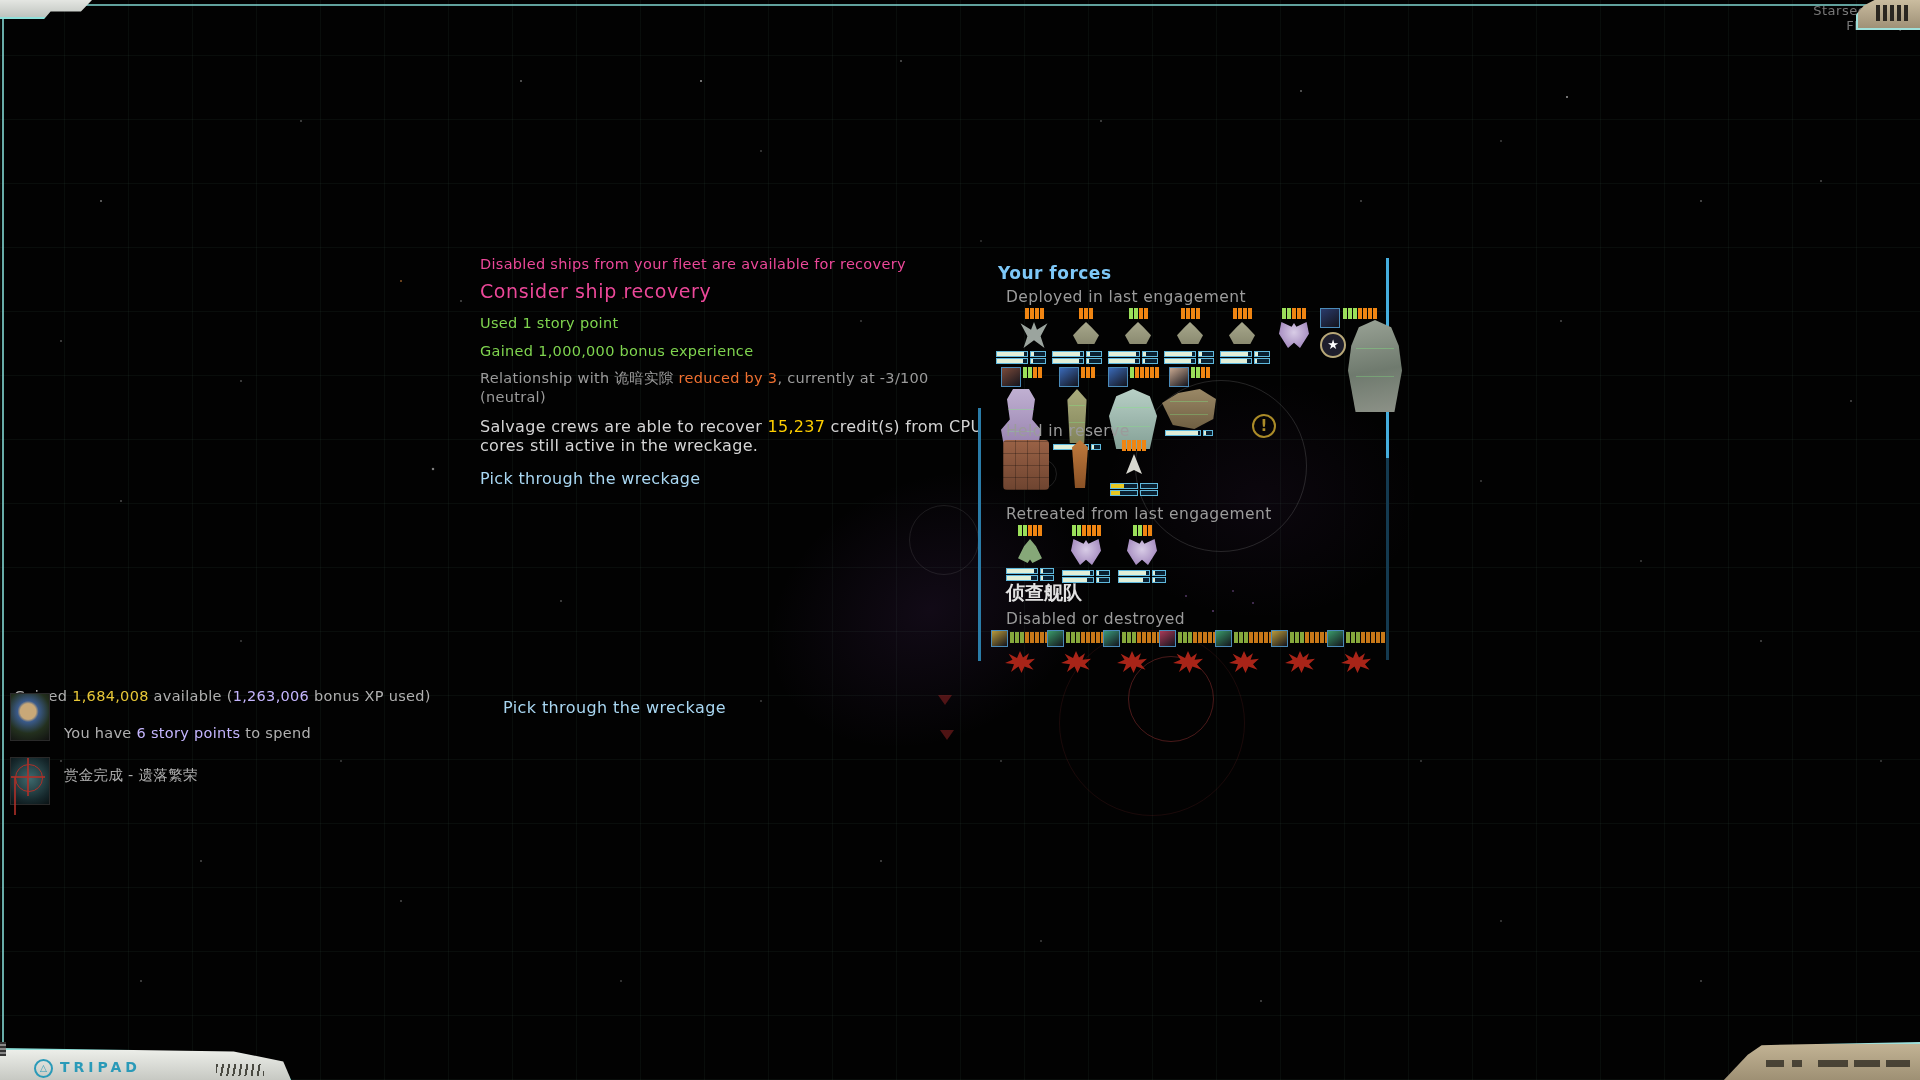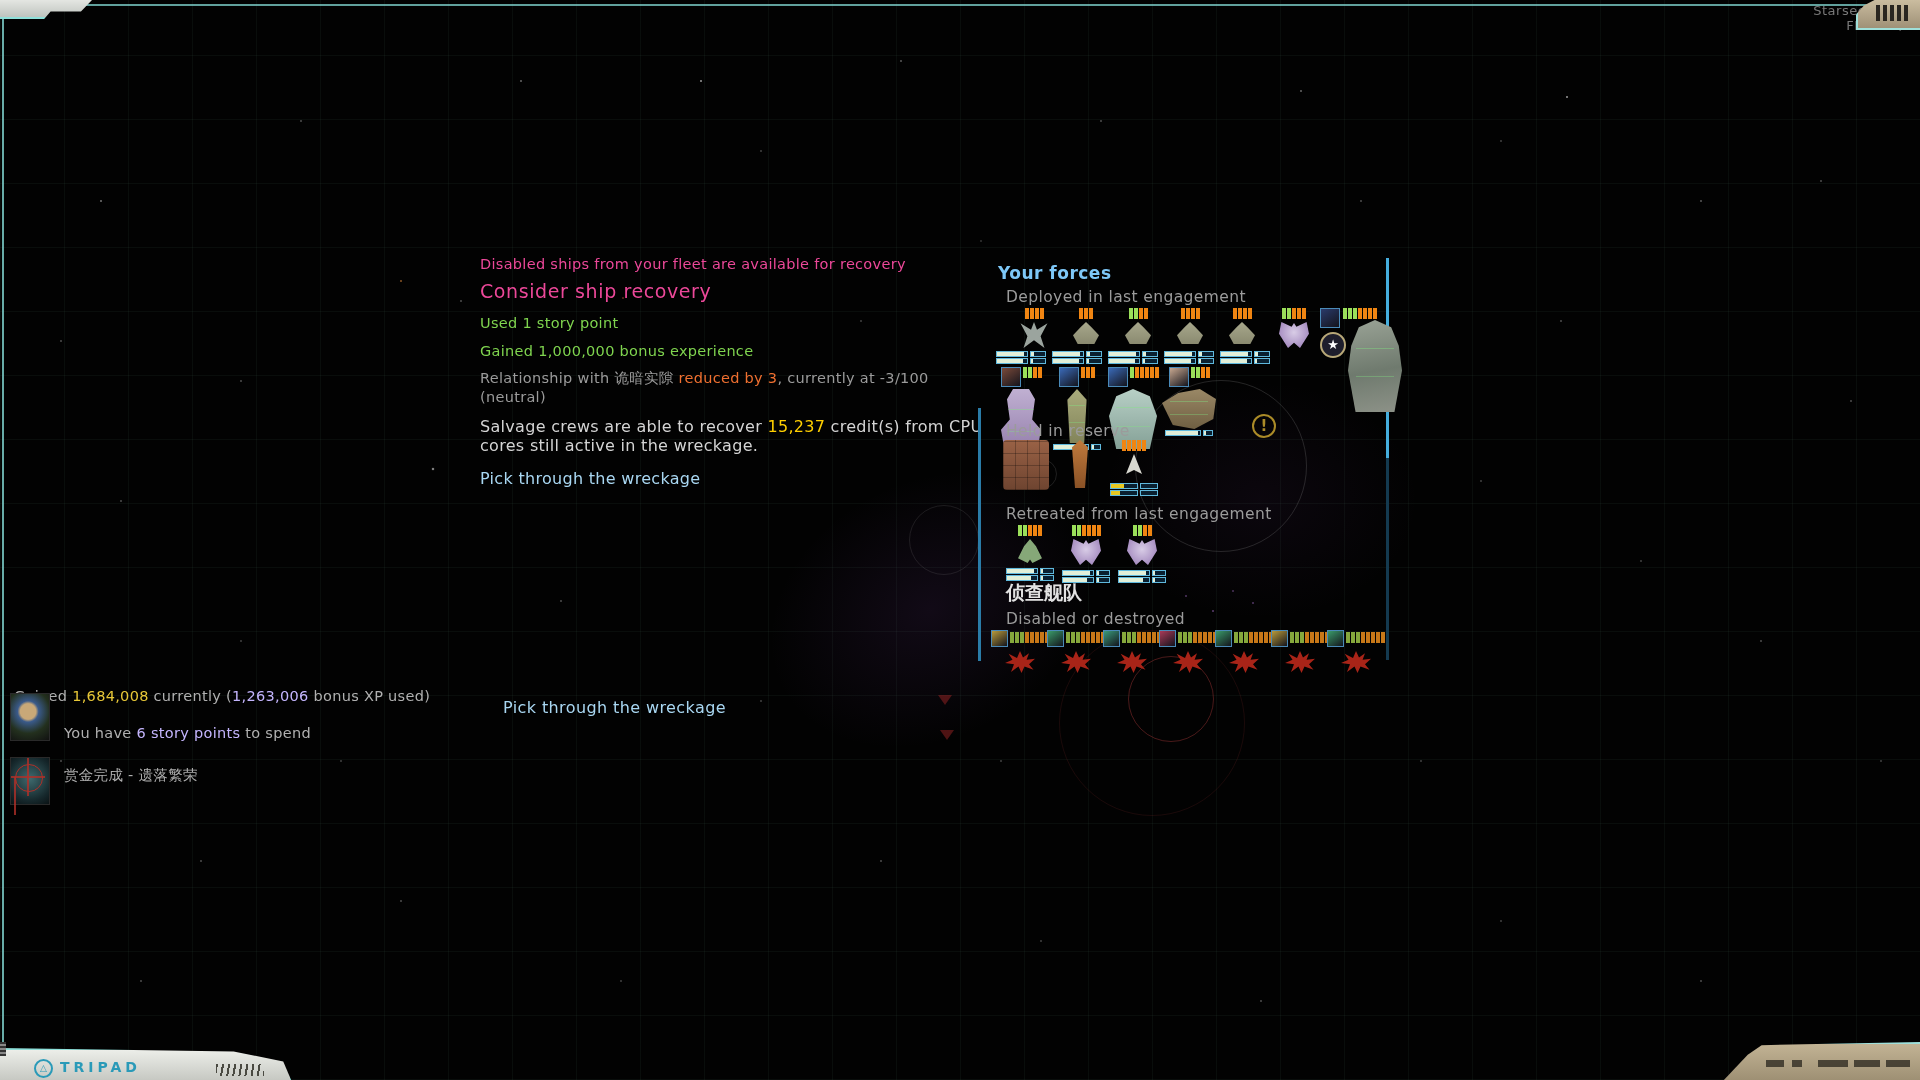--- a/index.html
+++ b/index.html
@@ -682,21 +682,21 @@
               <span class="pip o dim"></span>
             </div>
           </div>
           <div class="exp"></div>
         </div>
       </div>
   </div>
   <div id="warn-icon">!</div>
 
   <div id="messages">
-      <div class="msg-text" style="left: 6px; top: 8px;"><span>Gained </span><span class="m-yellow">1,684,008</span><span> currently (</span><span class="m-green">1,263,006</span><span> bonus XP used)</span></div>
+      <div class="msg-text" style="left: 6px; top: 8px;"><span>Gained </span><span class="m-yellow">1,684,008</span><span> available (</span><span class="m-green">1,263,006</span><span> bonus XP used)</span></div>
       <div class="msg-portrait pt-officer" style="left: 2px; top: 13px;"></div>
       <div class="msg-text" style="left: 56px; top: 45px;"><span>You have </span><span class="m-green">6 story points</span><span> to spend</span></div>
       <div class="msg-portrait pt-target" style="left: 2px; top: 77px;">
         <div class="hline"></div>
       </div>
       <div class="msg-text" style="left: 56px; top: 86px;"><span>赏金完成 - 遗落繁荣</span></div>
     </div>
 
 </div>
 

